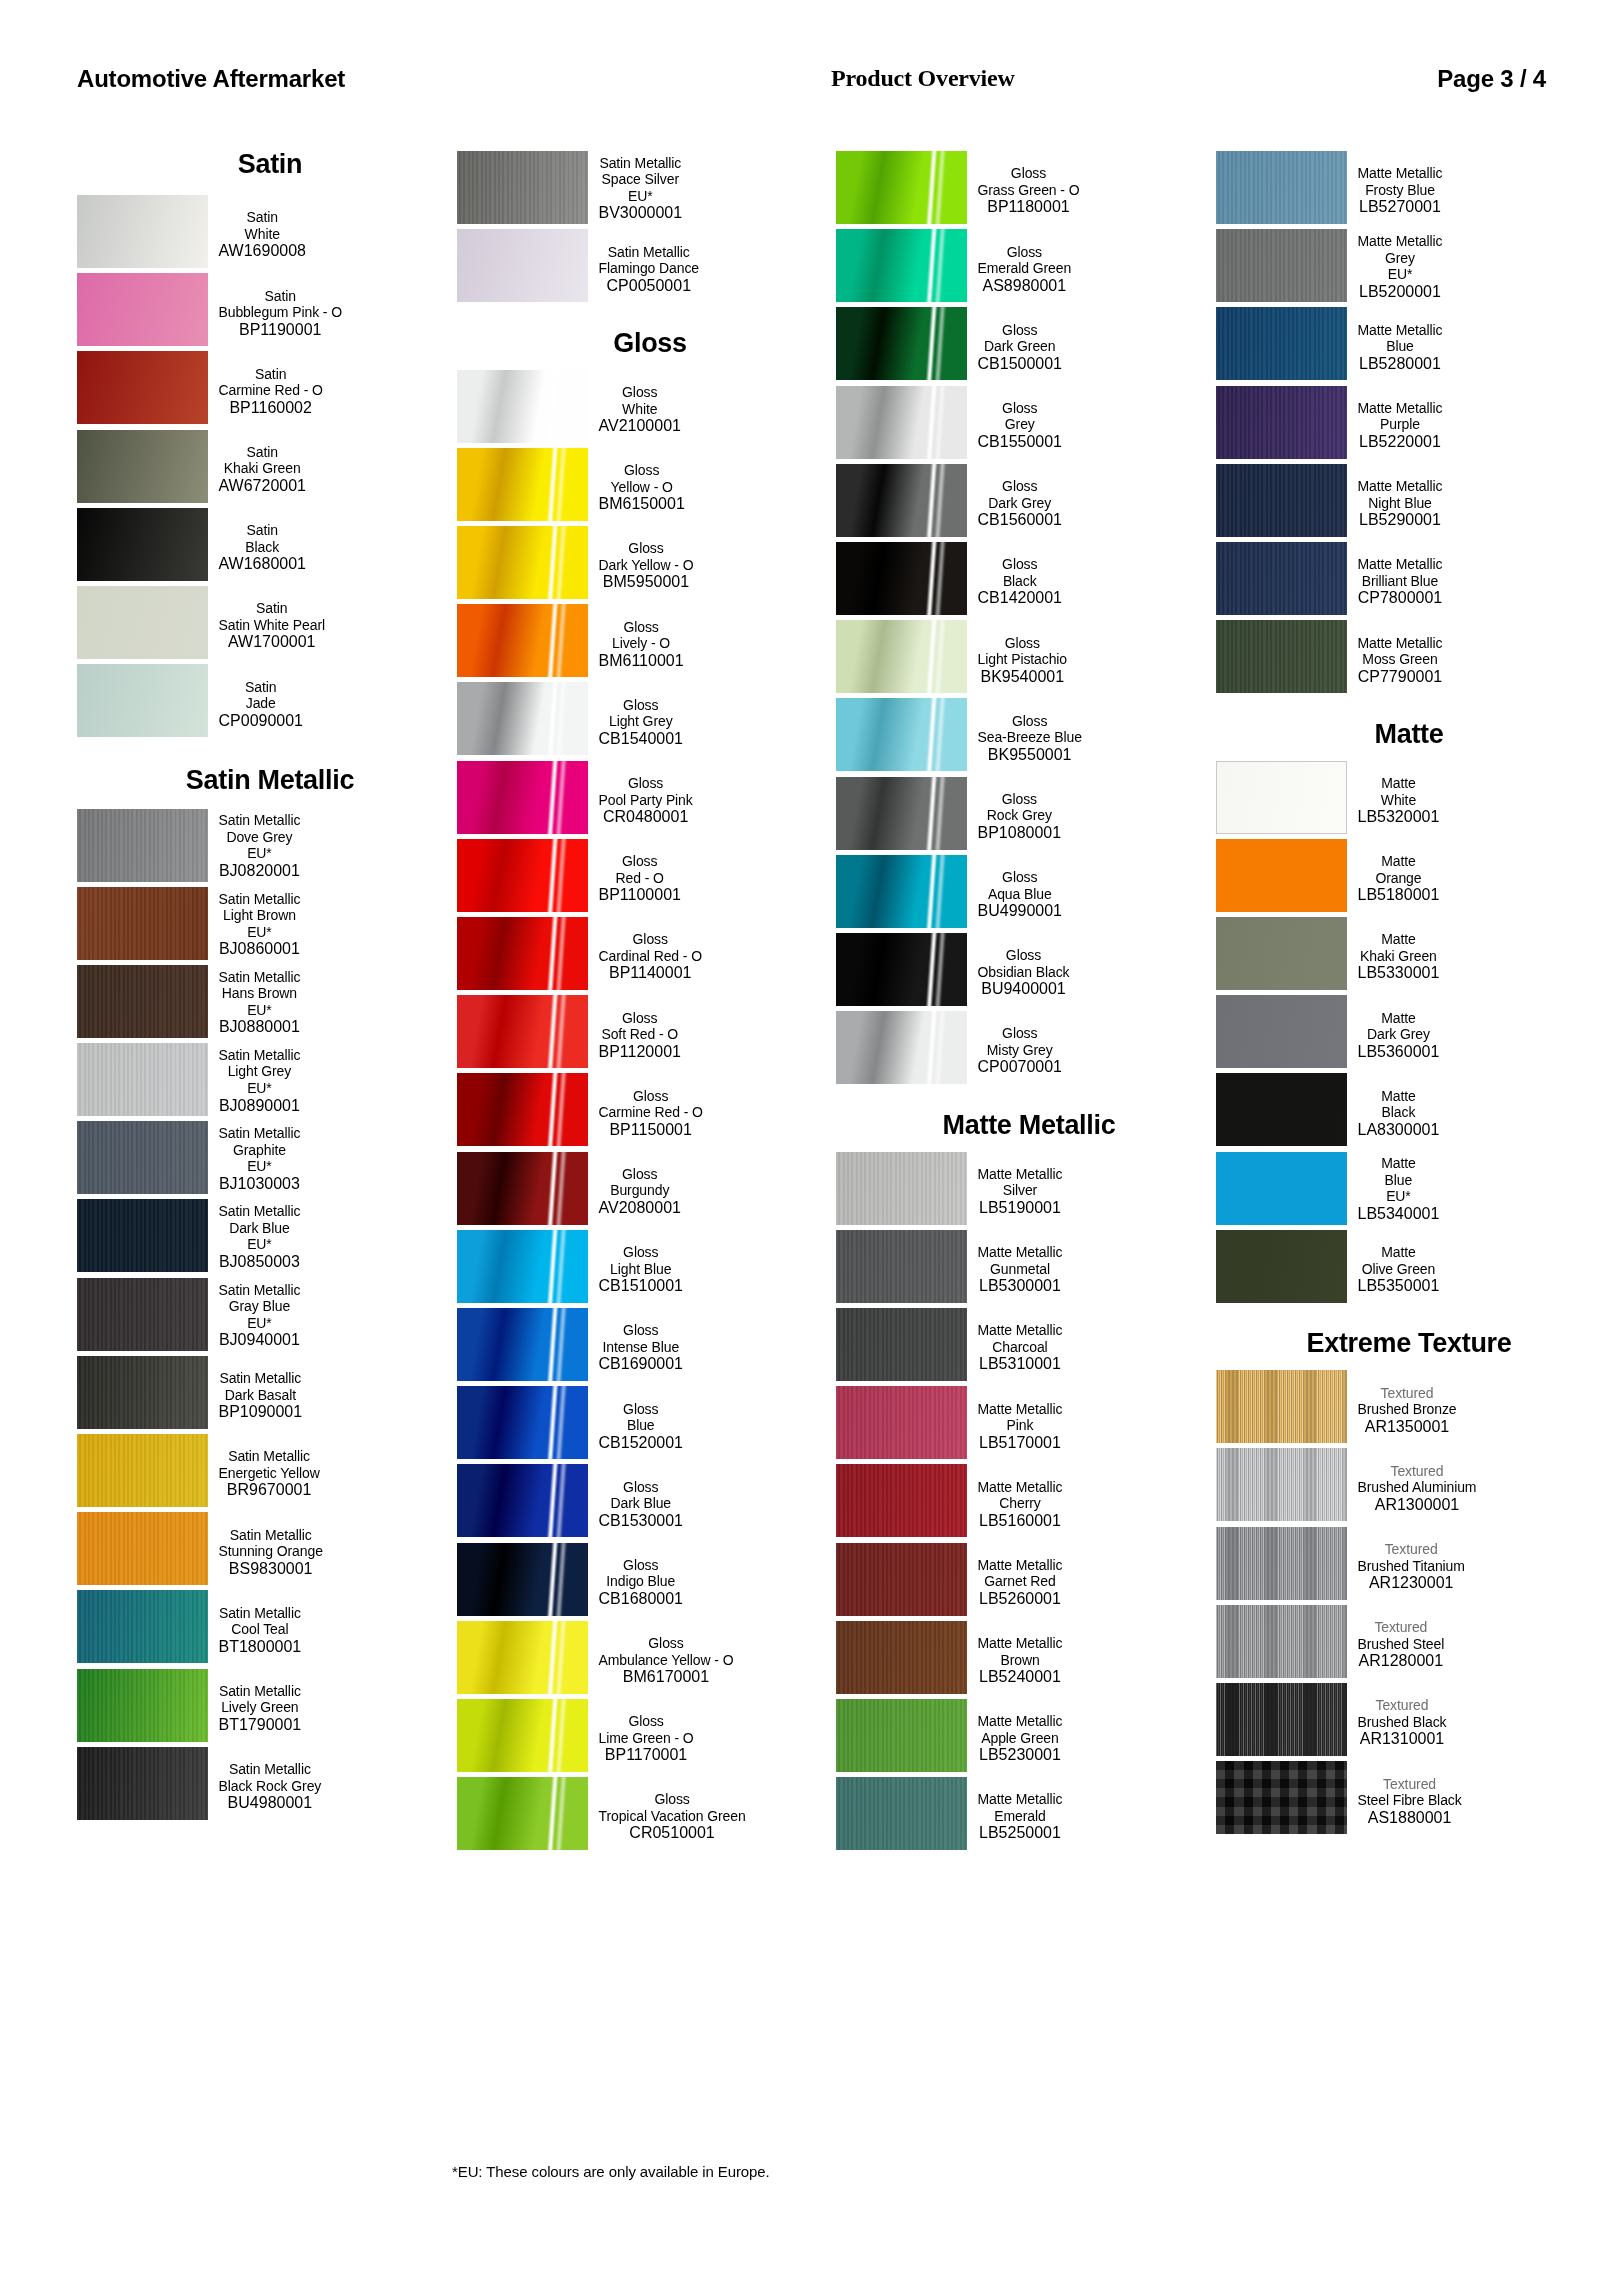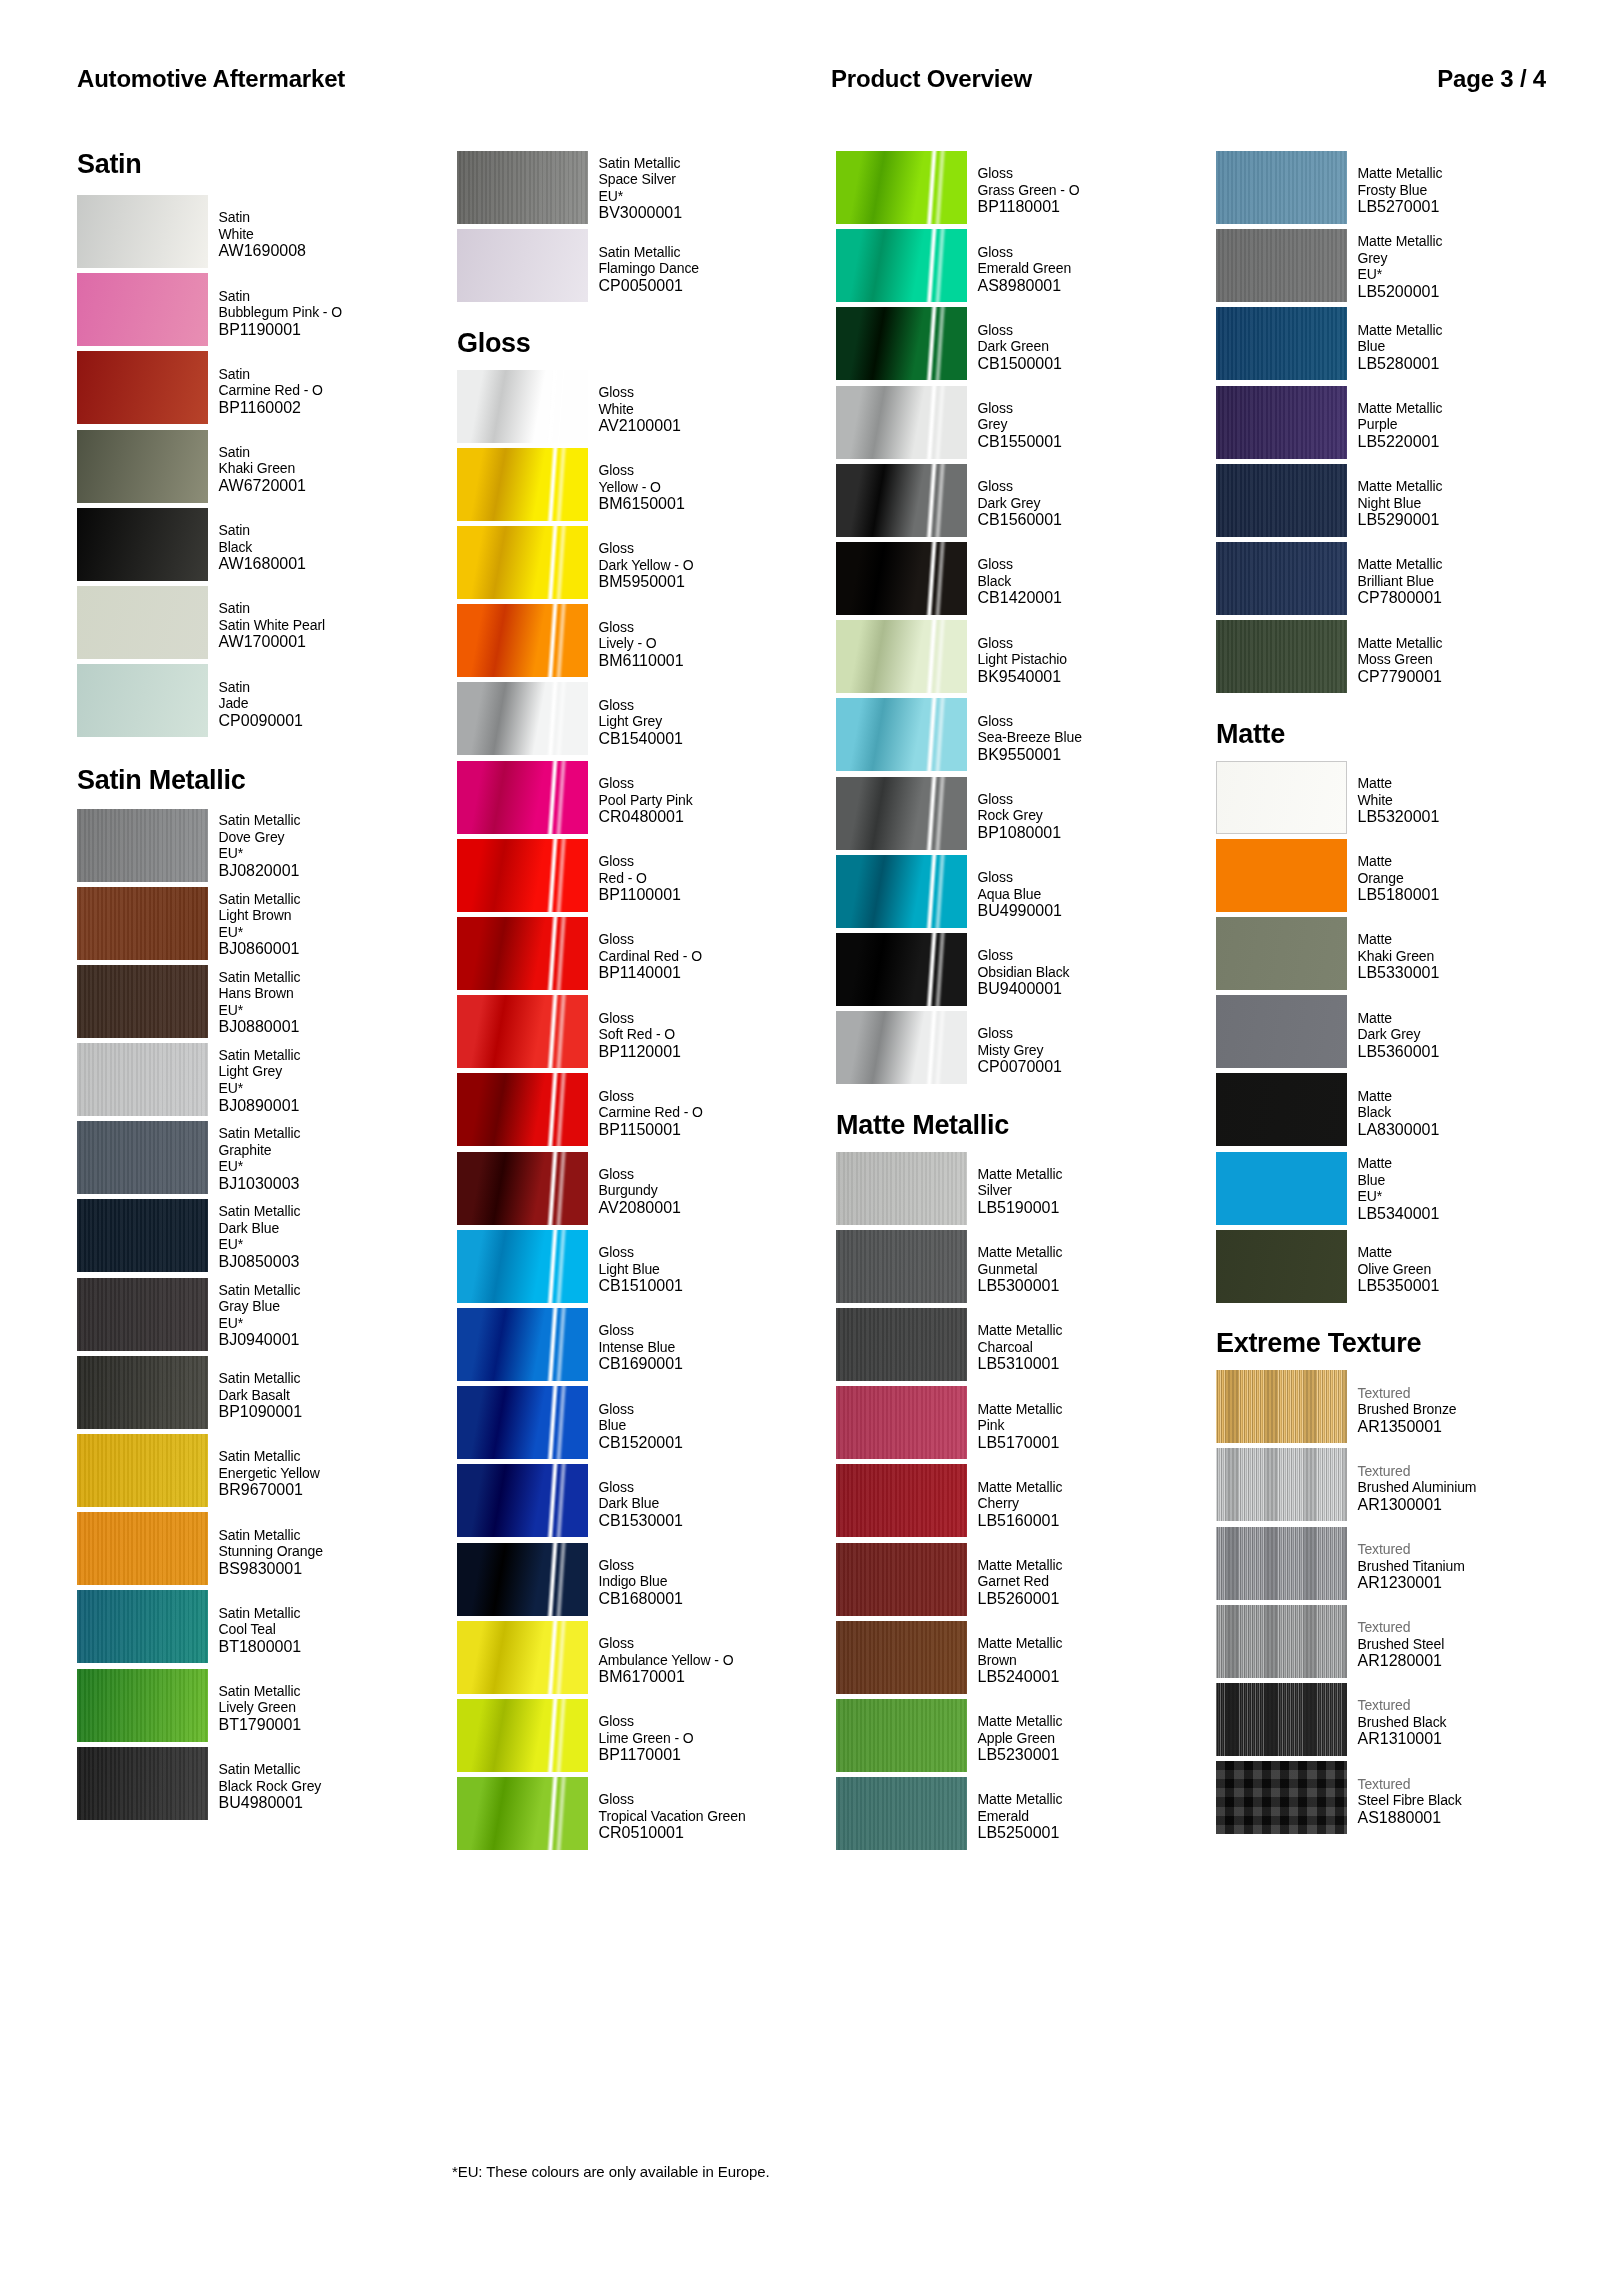--- a/index.html
+++ b/index.html
@@ -3,26 +3,26 @@
 <meta charset="utf-8">
 <style>
   html,body{margin:0;padding:0;}
   body{
     width:1623px;height:2295px;
     background:#ffffff;
     font-family:"Liberation Sans","DejaVu Sans",sans-serif;
     color:#000;
     -webkit-font-smoothing:antialiased;
   }
-  .page{position:relative;width:1623px;height:2295px;box-sizing:border-box;padding:0;}
+  .page{position:relative;width:1623px;height:2295px;box-sizing:border-box;padding:0;text-align:center;}
 
   
   .header{position:absolute;left:0;top:65px;width:1623px;height:39px;}
   .header .h-left{position:absolute;left:77px;top:0;font-size:24px;font-weight:700;letter-spacing:-0.2px;}
-  .header .h-center{position:absolute;left:831px;top:0;font-size:24px;font-weight:700;letter-spacing:-0.2px;}
+  .header .h-center{position:absolute;left:831px;top:0;font-size:24px;font-weight:700;letter-spacing:-0.2px;font-family:Liberation Serif, serif;}
   .header .h-right{position:absolute;right:77px;top:0;font-size:24px;font-weight:700;letter-spacing:-0.2px;}
 
   
   .cols{position:absolute;left:0;top:151px;width:1623px;}
   .col{position:absolute;top:0;width:386px;}
   .col1{left:77px;}
   .col2{left:457px;}
   .col3{left:836px;}
   .col4{left:1216px;}
 

